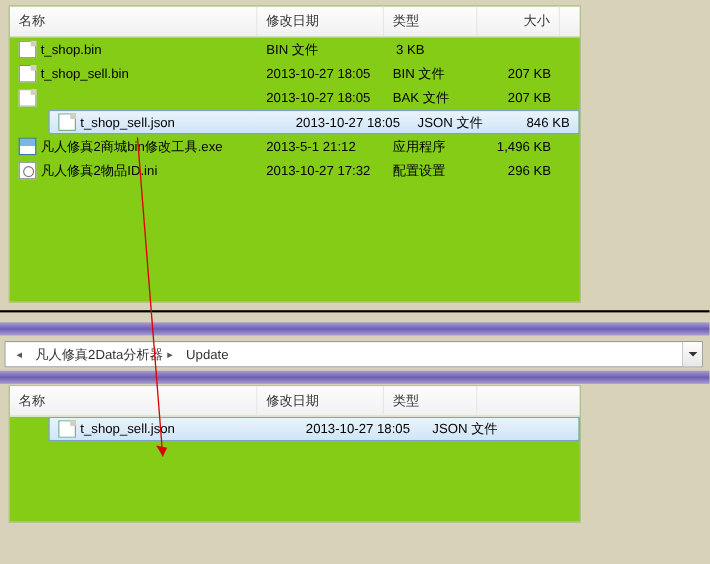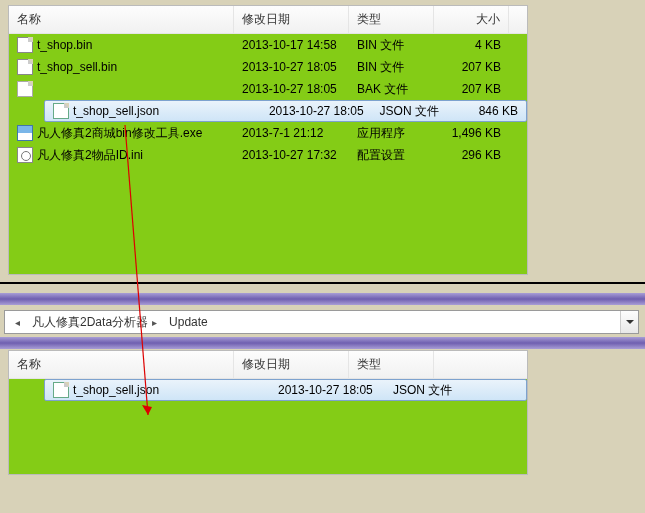--- a/index.html
+++ b/index.html
@@ -158,23 +158,22 @@
     <div class="col col-date">修改日期</div>
     <div class="col col-type">类型</div>
     <div class="col col-size">大小</div>
   </div>
   <div id="top-rows">
       <div class="file-row">
         <div class="col col-name">
           <span class="icon icon-file"></span>
           <span>t_shop.bin</span>
         </div>
-        <div class="col col-date">2013-10-17 14:58</div>
         <div class="col col-type">BIN 文件</div>
-        <div class="col col-size">4 KB</div>
+        <div class="col col-size">3 KB</div>
       </div>
       <div class="file-row">
         <div class="col col-name">
           <span class="icon icon-file"></span>
           <span>t_shop_sell.bin</span>
         </div>
         <div class="col col-date">2013-10-27 18:05</div>
         <div class="col col-type">BIN 文件</div>
         <div class="col col-size">207 KB</div>
       </div>
@@ -193,21 +192,21 @@
         </div>
         <div class="col col-date">2013-10-27 18:05</div>
         <div class="col col-type">JSON 文件</div>
         <div class="col col-size">846 KB</div>
       </div>
       <div class="file-row">
         <div class="col col-name">
           <span class="icon icon-exe"></span>
           <span>凡人修真2商城bin修改工具.exe</span>
         </div>
-        <div class="col col-date">2013-7-1 21:12</div>
+        <div class="col col-date">2013-5-1 21:12</div>
         <div class="col col-type">应用程序</div>
         <div class="col col-size">1,496 KB</div>
       </div>
       <div class="file-row">
         <div class="col col-name">
           <span class="icon icon-ini"></span>
           <span>凡人修真2物品ID.ini</span>
         </div>
         <div class="col col-date">2013-10-27 17:32</div>
         <div class="col col-type">配置设置</div>

